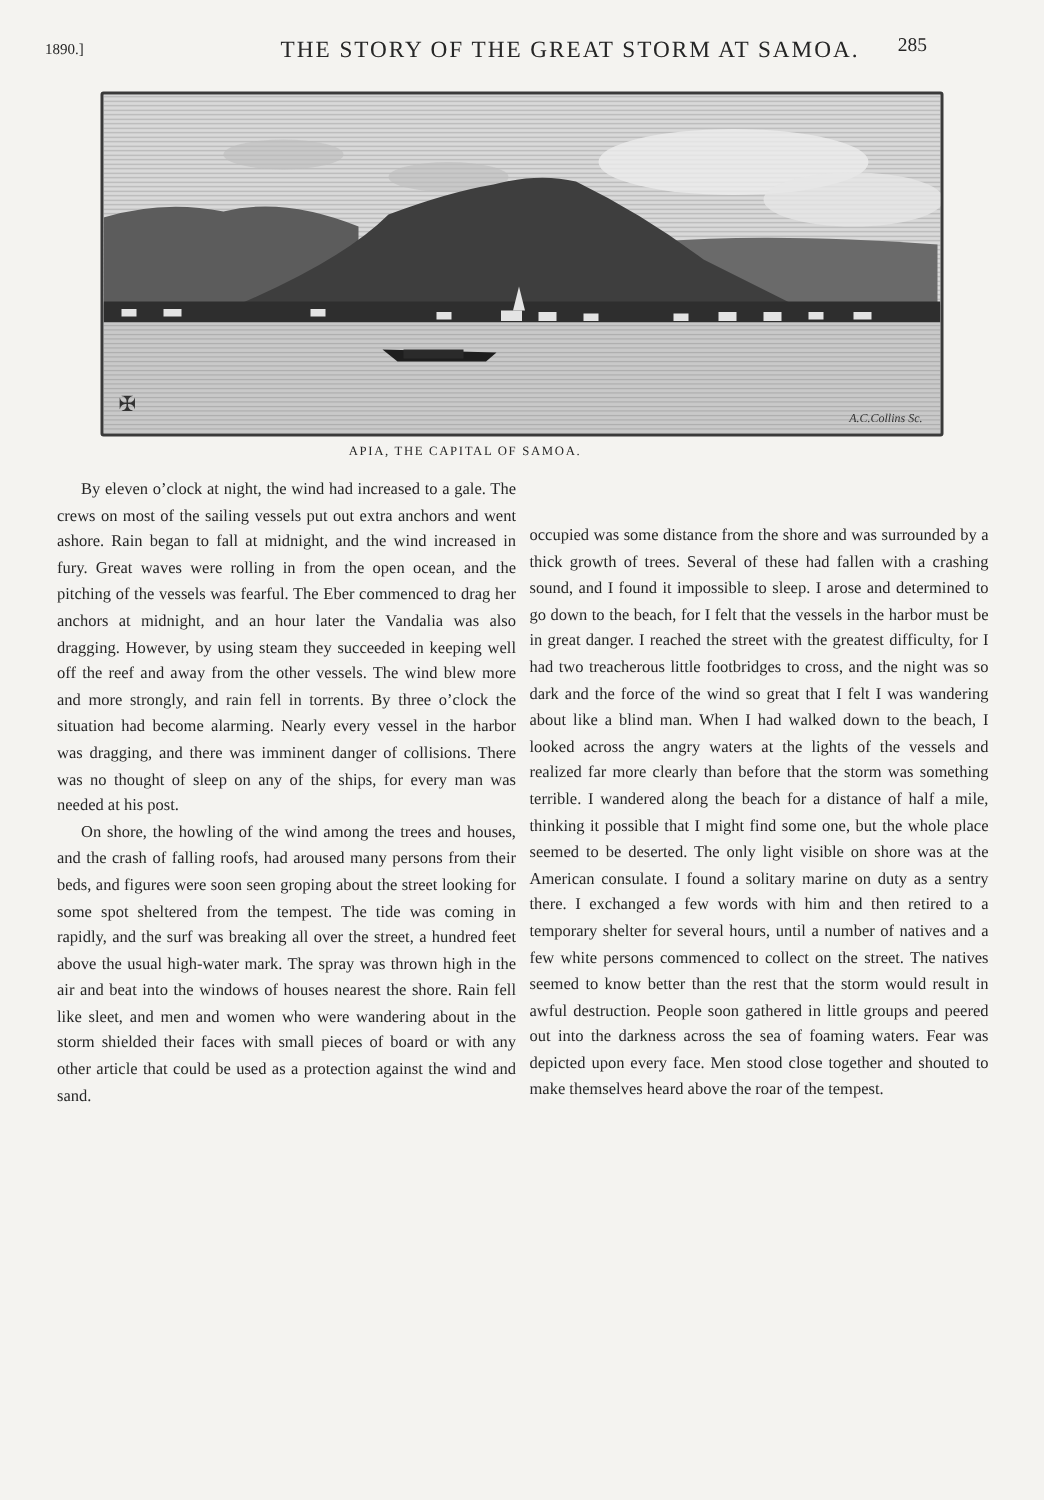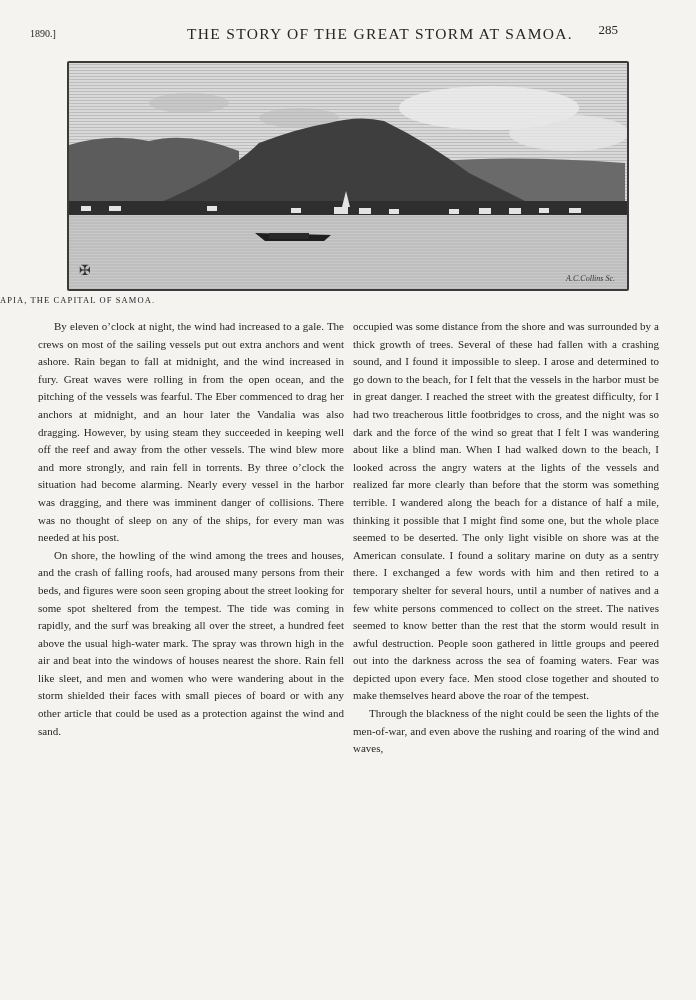--- a/index.html
+++ b/index.html
@@ -9,26 +9,26 @@
     position:relative;
   }
   .header { position:absolute; top:22px; left:0; width:660px; height:24px; }
   .header .year { position:absolute; left:30px; top:6px; font-size:10px; }
   .header .title { position:absolute; left:0; width:696px; top:3px; text-align:center; font-size:15.5px; letter-spacing:1.3px;padding-left:32px; }
   .header .pageno { position:absolute; right:42px; top:0px; font-size:13px; }
 
   .figure { position:absolute; left:67px; top:61px; width:558px; height:226px;
     border:2px solid #3a3a3a; border-radius:2px; overflow:hidden; background:#cfcfcf; }
   .figure svg { display:block; }
-  .caption { position:absolute; top:295px; left:0; width:620px; 
+  .caption { position:absolute; top:295px; left:0; width:620px; text-align:center;
     font-size:8.5px; letter-spacing:1.1px; }
 
   .col { position:absolute; top:318px; width:306px; font-size:11px; line-height:17.6px; text-align:justify; }
   .col.left { left:38px; }
-  .col.right { left:353px; }
+  .col.right { left:353px;margin-top:31px; }
   .col p { margin:0; }
   .col p.indent { text-indent:16px; }
   .col p.cont { text-indent:0; }
 </style>
 </head>
 <body>
 
 <div class="header">
   <span class="year">1890.]</span>
   <span class="title">THE STORY OF THE GREAT STORM AT SAMOA.</span>
@@ -88,14 +88,13 @@
 
 <div class="caption">APIA, THE CAPITAL OF SAMOA.</div>
 
 <div class="col left">
   <p class="indent">By eleven o’clock at night, the wind had increased to a gale. The crews on most of the sailing vessels put out extra anchors and went ashore. Rain began to fall at midnight, and the wind increased in fury. Great waves were rolling in from the open ocean, and the pitching of the vessels was fearful. The Eber commenced to drag her anchors at midnight, and an hour later the Vandalia was also dragging. However, by using steam they succeeded in keeping well off the reef and away from the other vessels. The wind blew more and more strongly, and rain fell in torrents. By three o’clock the situation had become alarming. Nearly every vessel in the harbor was dragging, and there was imminent danger of collisions. There was no thought of sleep on any of the ships, for every man was needed at his post.</p>
   <p class="indent">On shore, the howling of the wind among the trees and houses, and the crash of falling roofs, had aroused many persons from their beds, and figures were soon seen groping about the street looking for some spot sheltered from the tempest. The tide was coming in rapidly, and the surf was breaking all over the street, a hundred feet above the usual high-water mark. The spray was thrown high in the air and beat into the windows of houses nearest the shore. Rain fell like sleet, and men and women who were wandering about in the storm shielded their faces with small pieces of board or with any other article that could be used as a protection against the wind and sand.</p>
 </div>
 
 <div class="col right">
   <p class="cont">occupied was some distance from the shore and was surrounded by a thick growth of trees. Several of these had fallen with a crashing sound, and I found it impossible to sleep. I arose and determined to go down to the beach, for I felt that the vessels in the harbor must be in great danger. I reached the street with the greatest difficulty, for I had two treacherous little footbridges to cross, and the night was so dark and the force of the wind so great that I felt I was wandering about like a blind man. When I had walked down to the beach, I looked across the angry waters at the lights of the vessels and realized far more clearly than before that the storm was something terrible. I wandered along the beach for a distance of half a mile, thinking it possible that I might find some one, but the whole place seemed to be deserted. The only light visible on shore was at the American consulate. I found a solitary marine on duty as a sentry there. I exchanged a few words with him and then retired to a temporary shelter for several hours, until a number of natives and a few white persons commenced to collect on the street. The natives seemed to know better than the rest that the storm would result in awful destruction. People soon gathered in little groups and peered out into the darkness across the sea of foaming waters. Fear was depicted upon every face. Men stood close together and shouted to make themselves heard above the roar of the tempest.</p>
-  <p class="indent">Through the blackness of the night could be seen the lights of the men-of-war, and even above the rushing and roaring of the wind and waves,</p>
 </div>
 
 </body></html>

